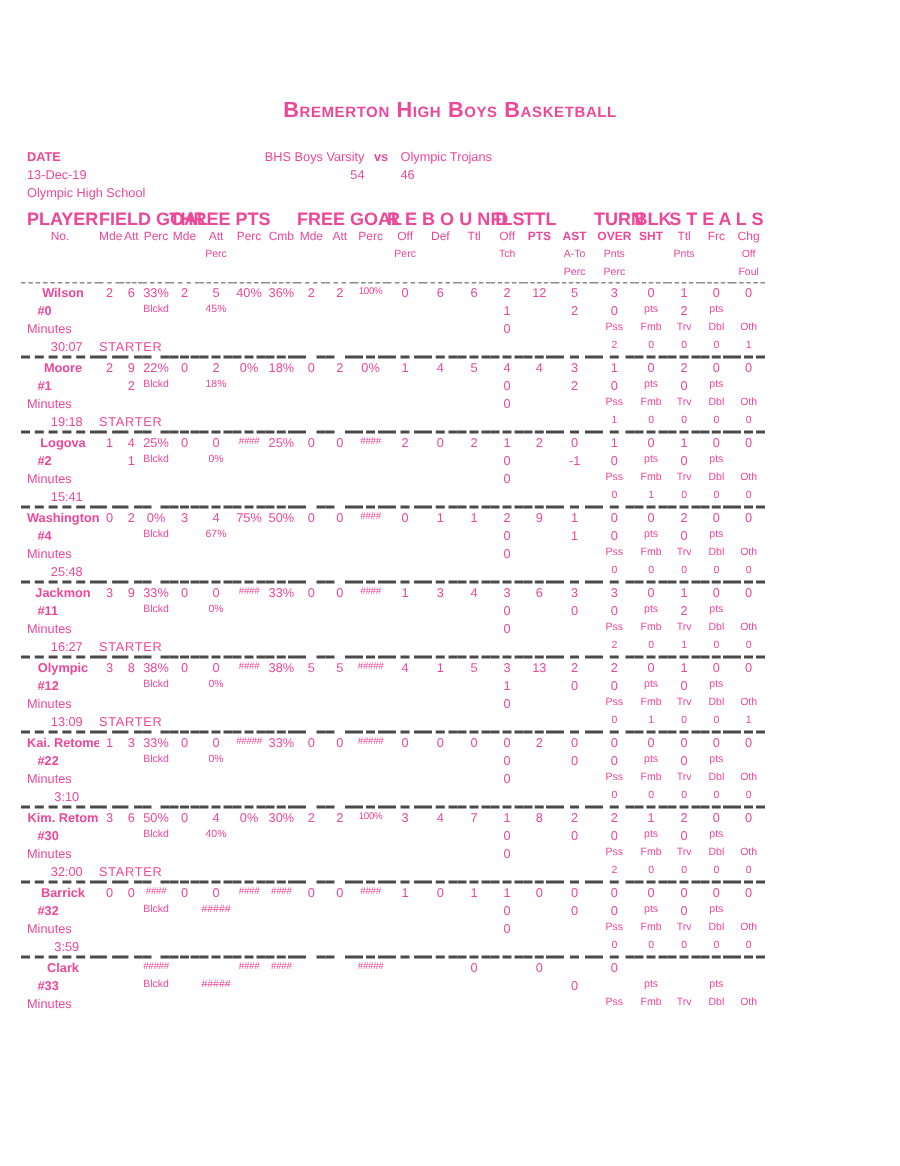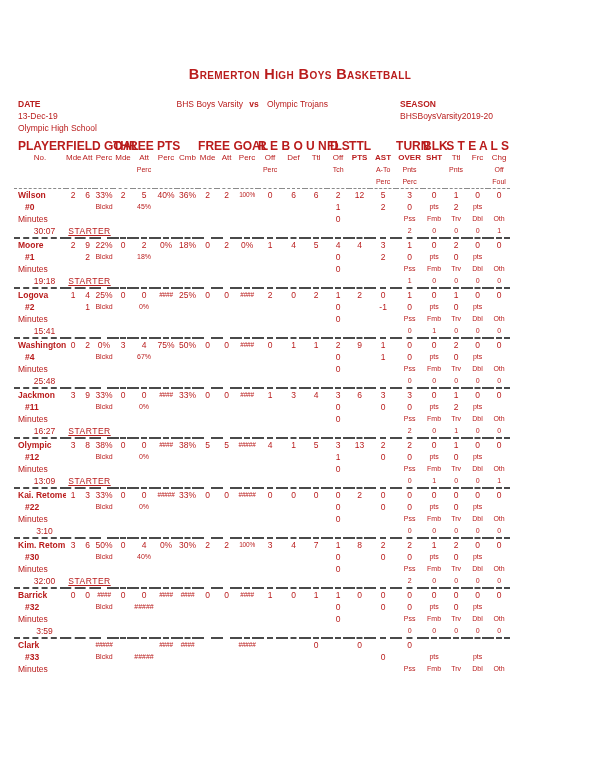--- a/index.html
+++ b/index.html
@@ -1,42 +1,42 @@
 <!DOCTYPE html>
 <html><head>
 <meta charset="utf-8">
 <style>
   html,body{margin:0;padding:0;background:#ffffff;}
   .page{position:relative;width:600px;height:777px;background:#ffffff;
-        font-family:"Liberation Sans",sans-serif;color:#b91c1c;overflow:hidden;}
+        font-family:"Liberation Sans",sans-serif;color:#ec4899;overflow:hidden;}
   .title{position:absolute;top:66px;left:0;width:100%;text-align:center;
          font-size:14.5px;font-weight:bold;font-variant:small-caps;letter-spacing:.4px;}
   .meta{position:absolute;font-size:8.5px;line-height:12px;}
   .lbl{font-weight:bold;}
   .date-block{left:18px;top:98px;}
   .season-block{left:400px;top:98px;}
   .match-block{left:120px;top:98px;width:320px;}
   .mrow{display:flex;}
   .mhome{width:123px;text-align:right;}
   .mvs{width:22px;text-align:center;font-weight:bold;}
   .maway{text-align:left;padding-left:2px;}
   table{position:absolute;left:14px;top:140px;width:496px;
         border-collapse:collapse;table-layout:fixed;}
   td{height:12px;padding:0;font-size:8.5px;line-height:12px;text-align:center;
      vertical-align:middle;white-space:nowrap;overflow:visible;}
   .h1{font-weight:bold;font-size:12px;}
   .h2{font-size:8px;}
   .h3{font-size:7px;}
   .b{font-weight:bold;}
   .left{text-align:left;padding-left:4px;}
-  .name{font-weight:bold;text-align:left;padding-left:4px;overflow:hidden;}
+  .name{font-weight:bold;text-align:center;padding-left:4px;overflow:hidden;}
   .pnum{font-weight:bold;text-align:left;padding-left:11px;}
   .mins{text-align:left;padding-left:4px;}
   .time{text-align:center;padding-left:9px;}
-  .starter{text-align:center;letter-spacing:.5px;text-decoration:underline;}
+  .starter{text-align:left;letter-spacing:.5px;}
   .sm{font-size:7px;}
   .xs{font-size:6.5px;letter-spacing:-.2px;}
   tr.sep td{border-top:2px dashed #4a4a4a;}
   tr.sep-first td{border-top:1px dashed #8a8a8a;}
 </style>
 </head>
 <body>
 
 <div class="page">
   <div class="title">Bremerton High Boys Basketball</div>
@@ -46,26 +46,27 @@
     <div>13-Dec-19</div>
     <div>Olympic High School</div>
   </div>
 
   <div class="meta match-block">
     <div class="mrow">
       <span class="mhome">BHS Boys Varsity</span>
       <span class="mvs">vs</span>
       <span class="maway">Olympic Trojans</span>
     </div>
+    <div class="mrow">
+      <span class="mhome">54</span>
+      <span class="mvs"></span>
+      <span class="maway">46</span>
+    </div>
   </div>
 
-  <div class="meta season-block">
-    <div class="lbl">SEASON</div>
-    <div>BHSBoysVarsity2019-20</div>
-  </div>
 
   <table>
     <colgroup id="cols">
         <col style="width: 52px;">
         <col style="width: 14px;">
         <col style="width: 15px;">
         <col style="width: 18px;">
         <col style="width: 20px;">
         <col style="width: 22px;">
         <col style="width: 22px;">

